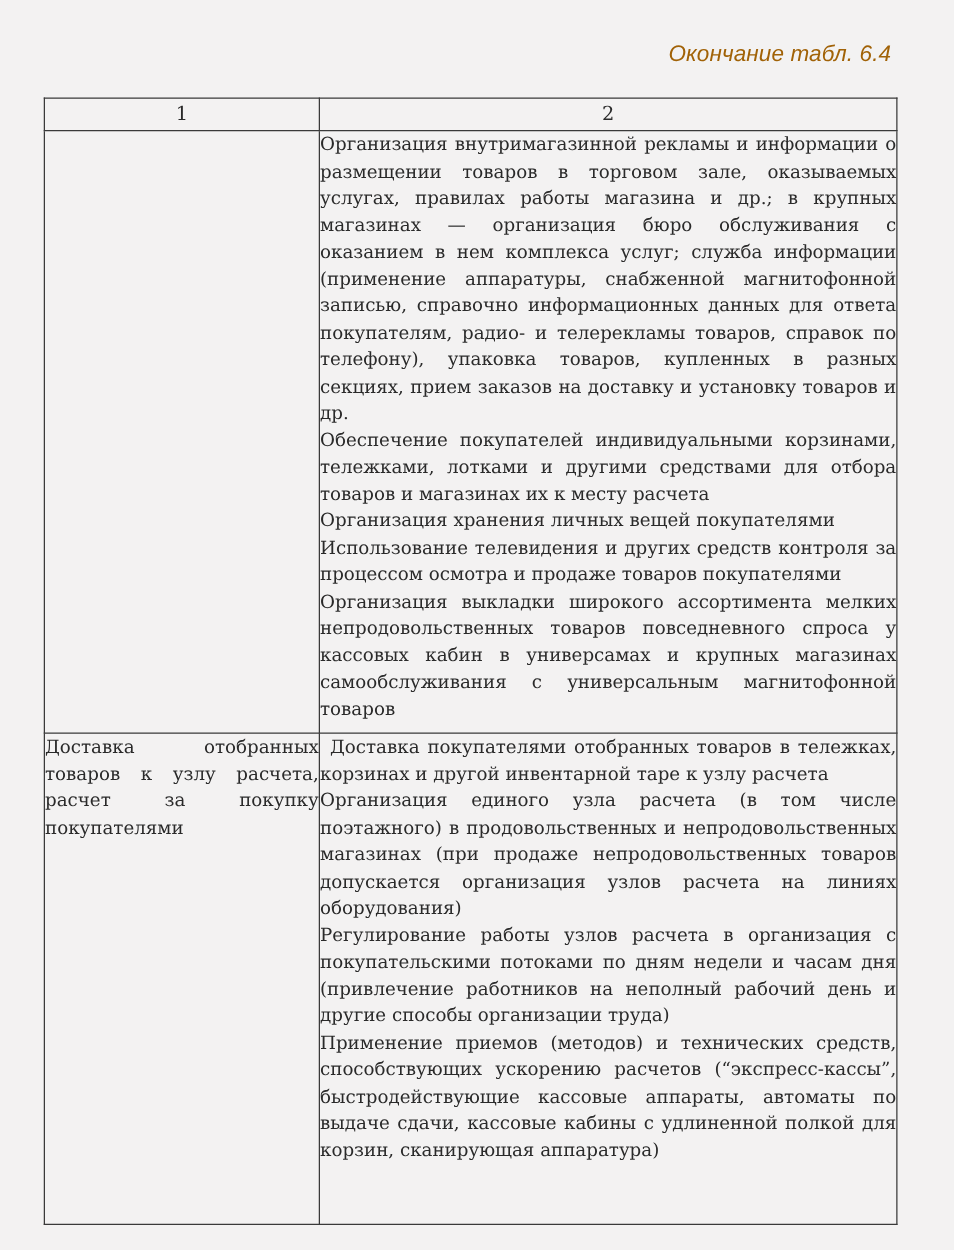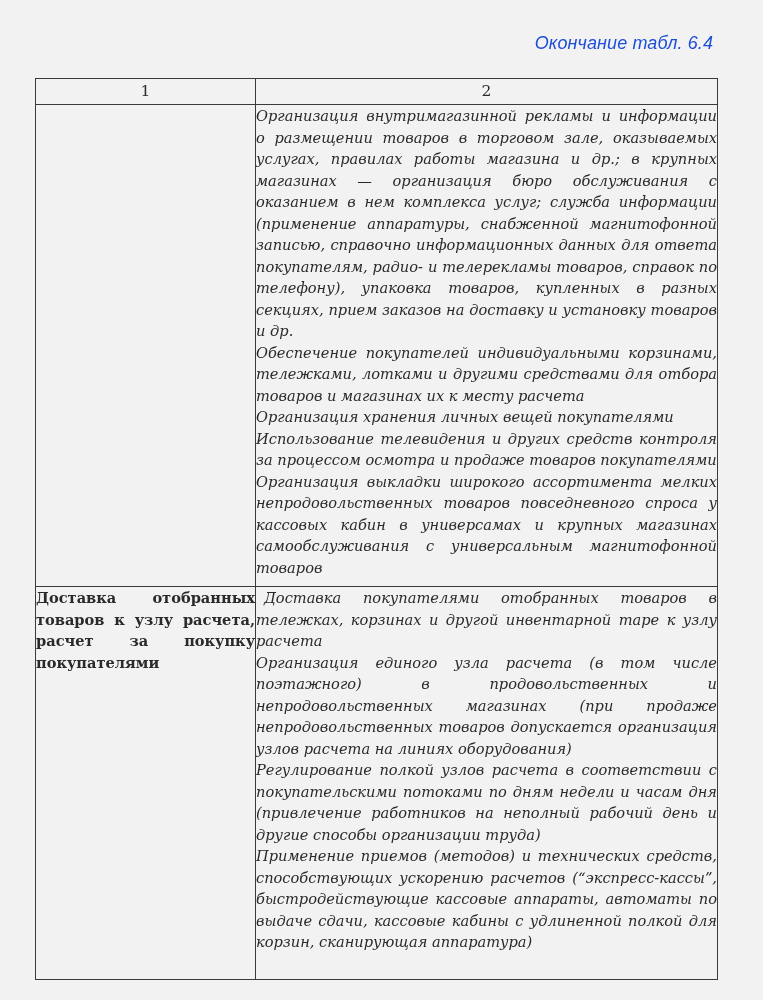--- a/index.html
+++ b/index.html
@@ -12,21 +12,21 @@
       color: #2a2a2a;
       font-family: "DejaVu Serif", "Liberation Serif", serif;
     }
     .caption {
       position: absolute;
       top: 33px;
       right: 50px;
       font-family: "Liberation Sans", "DejaVu Sans", sans-serif;
       font-style: italic;
       font-size: 18px;
-      color: #1d4ed8;
+      color: #a16207;
       letter-spacing: 0.1px;
     }
     table.doc-table {
       position: absolute;
       left: 35px;
       top: 78px;
       width: 682px;
       border-collapse: collapse;
       table-layout: fixed;
     }
@@ -43,22 +43,22 @@
       height: 25px;
       line-height: 25px;
       text-align: center;
     }
     .cell {
       font-size: 14.6px;
       line-height: 21.5px;
       text-align: justify;
       hyphens: manual;
     }
-    .c1cell { padding: 2px 4px 0 4px; font-weight: bold; }
-    .c2cell { padding: 3px 4px 0 3px; font-style: italic; }
+    .c1cell { padding: 2px 4px 0 4px; }
+    .c2cell { padding: 3px 4px 0 3px; }
     .entry { display: block; }
     .entry.indent { text-indent: 8px; }
     .entry.last-line-left { text-align-last: left; }
   </style>
 </head>
 <body>
 
 <div class="caption">Окончание табл. 6.4</div>
 
 <table class="doc-table">
@@ -83,18 +83,18 @@
         <span class="entry last-line-left">Организация выкладки широкого ассортимента мелких непродовольственных товаров повседневного спроса у кассовых кабин в универсамах и крупных магазинах самообслуживания с универсальным магнитофонной товаров</span>
       </td>
     </tr>
     <tr style="height:393px;">
       <td class="cell c1cell">
         <span class="entry last-line-left">Доставка отобранных товаров к узлу расчета, расчет за покупку покупателями</span>
       </td>
       <td class="cell c2cell">
         <span class="entry indent last-line-left">Доставка покупателями отобранных товаров в тележках, корзинах и другой инвентарной таре к узлу расчета</span>
         <span class="entry last-line-left">Организация единого узла расчета (в том числе поэтажного) в продовольственных и непродовольственных магазинах (при продаже непродовольственных товаров допускается организация узлов расчета на линиях оборудования)</span>
-        <span class="entry last-line-left">Регулирование полкой узлов расчета в соответствии с покупательскими потоками по дням недели и часам дня (привлечение работников на неполный рабочий день и другие способы организации труда)</span>
+        <span class="entry last-line-left">Регулирование работы узлов расчета в организация с покупательскими потоками по дням недели и часам дня (привлечение работников на неполный рабочий день и другие способы организации труда)</span>
         <span class="entry last-line-left">Применение приемов (методов) и технических средств, способствующих ускорению расчетов (“экспресс-кассы”, быстродействующие кассовые аппараты, автоматы по выдаче сдачи, кассовые кабины с удлиненной полкой для корзин, сканирующая аппаратура)</span>
       </td>
     </tr>
   </tbody>
 </table>
 
 </body></html>

